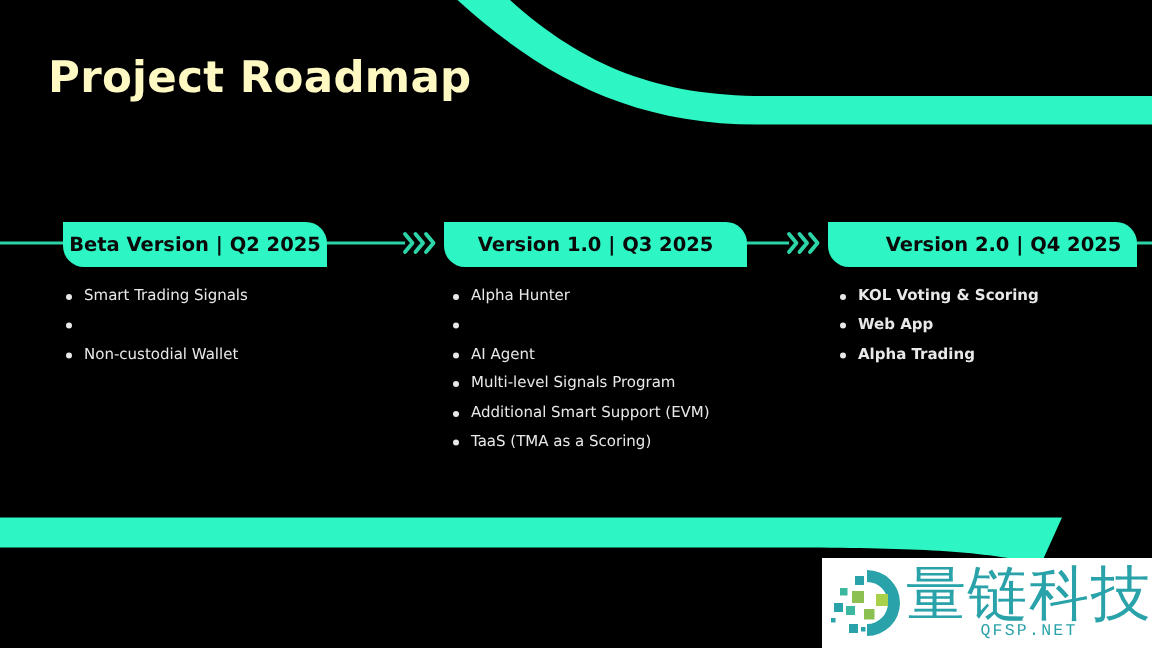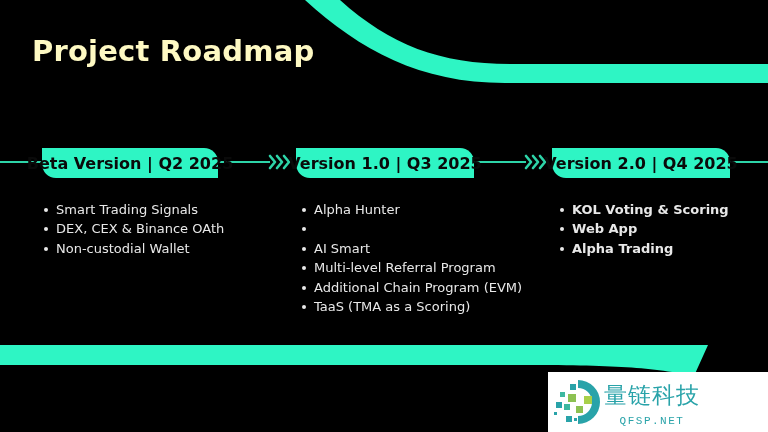--- a/index.html
+++ b/index.html
@@ -18,40 +18,40 @@
       position: absolute; top: 161px; height: 2px; background: #2dd4a8;
     }
     .arrows {
       position: absolute; top: 152px; height: 20px; width: 24px;
     }
     .pill {
       position: absolute; top: 148px; height: 30px;
       background: #2ef5c4; color: #0a0a0a;
       border-radius: 0 14px 0 14px;
       display: flex; align-items: center; justify-content: center;
-      font-weight: bold; font-size: 16px;
+      font-weight: bold; font-size: 13px;
       font-family: "DejaVu Sans", sans-serif;
       white-space: nowrap;
     }
     .list {
-      position: absolute; top: 200px; margin: 0; padding: 0; list-style: none;
-      color: #e8e8e8; font-size: 13px;
+      position: absolute; top: 188px; margin: 0; padding: 0; list-style: none;
+      color: #e8e8e8; font-size: 10px;
       font-family: "DejaVu Sans", sans-serif;
     }
     .list li { height: 19.4px; line-height: 19.4px; position: relative; padding-left: 14px; white-space: nowrap; }
     .list li .dot {
       position: absolute; left: 2px; top: 8px; width: 4px; height: 4px; border-radius: 50%; background: #e8e8e8;
     }
     .watermark {
       position: absolute; left: 548px; top: 372px; width: 220px; height: 60px;
       background: #fff; display: flex; align-items: center;
     }
     .wm-logo { width: 54px; height: 60px; position: relative; }
     .wm-text { display: flex; flex-direction: column; align-items: center; margin-left: 2px; }
-    .wm-cn { color: #29a3a9; font-size: 23px; line-height: 38px; font-family: Liberation Serif, serif; letter-spacing: 1px; }
+    .wm-cn { color: #29a3a9; font-size: 40px; line-height: 38px; font-family: Liberation Sans, sans-serif; letter-spacing: 1px; }
     .wm-en { color: #29a3a9; font-size: 11px; letter-spacing: 1.5px; font-family: Liberation Mono, monospace; }
   </style>
 </head>
 <body>
 
 <svg class="deco" viewBox="0 0 768 432" xmlns="http://www.w3.org/2000/svg">
 
   <path d="M305 0 L340 0 C 390 45, 440 64, 510 64 L768 64 L768 83 L505 83 C 420 83, 360 50, 305 0 Z" fill="#2ef5c4"></path>
 
   <path d="M0 345 L708 345 L694 376 C 640 365, 600 365, 460 365 L0 365 Z" fill="#2ef5c4"></path>
@@ -73,35 +73,35 @@
 </svg>
 <svg class="arrows" style="left:523px;" viewBox="0 0 24 20">
   <g fill="none" stroke="#2dd4a8" stroke-width="2.6" stroke-linecap="round" stroke-linejoin="round">
     <polyline points="3,4 8,10 3,16"></polyline>
     <polyline points="10,4 15,10 10,16"></polyline>
     <polyline points="17,4 22,10 17,16"></polyline>
   </g>
 </svg>
 
 <div class="pill" style="left:42px; width:176px;">Beta Version | Q2 2025</div>
-<div class="pill" style="left:296px; width:178px;">Version 1.0 | Q3 2025</div>
-<div class="pill" style="left:552px; width:178px;">Version 2.0 | Q4 2025</div>
+<div class="pill" style="left:296px; width:202px;">Version 1.0 | Q3 2025</div>
+<div class="pill" style="left:552px; width:178px;padding-left:28px;">Version 2.0 | Q4 2025</div>
 
 <ul class="list" style="left:42px;">
   <li><span class="dot"></span><span>Smart Trading Signals</span></li>
-  <li><span class="dot"></span><span>DEX, CEX &amp; Binance OAth</span></li>
+  <li><span class="dot"></span></li>
   <li><span class="dot"></span><span>Non-custodial Wallet</span></li>
 </ul>
 
 <ul class="list" style="left:300px;">
   <li><span class="dot"></span><span>Alpha Hunter</span></li>
   <li><span class="dot"></span></li>
-  <li><span class="dot"></span><span>AI Smart</span></li>
-  <li><span class="dot"></span><span>Multi-level Referral Program</span></li>
-  <li><span class="dot"></span><span>Additional Chain Program (EVM)</span></li>
+  <li><span class="dot"></span><span>AI Agent</span></li>
+  <li><span class="dot"></span><span>Multi-level Signals Program</span></li>
+  <li><span class="dot"></span><span>Additional Smart Support (EVM)</span></li>
   <li><span class="dot"></span><span>TaaS (TMA as a Scoring)</span></li>
 </ul>
 
 <ul class="list" style="left:558px;font-weight:bold;">
   <li><span class="dot"></span><span>KOL Voting &amp; Scoring</span></li>
   <li><span class="dot"></span><span>Web App</span></li>
   <li><span class="dot"></span><span>Alpha Trading</span></li>
 </ul>
 
 <div class="watermark">

